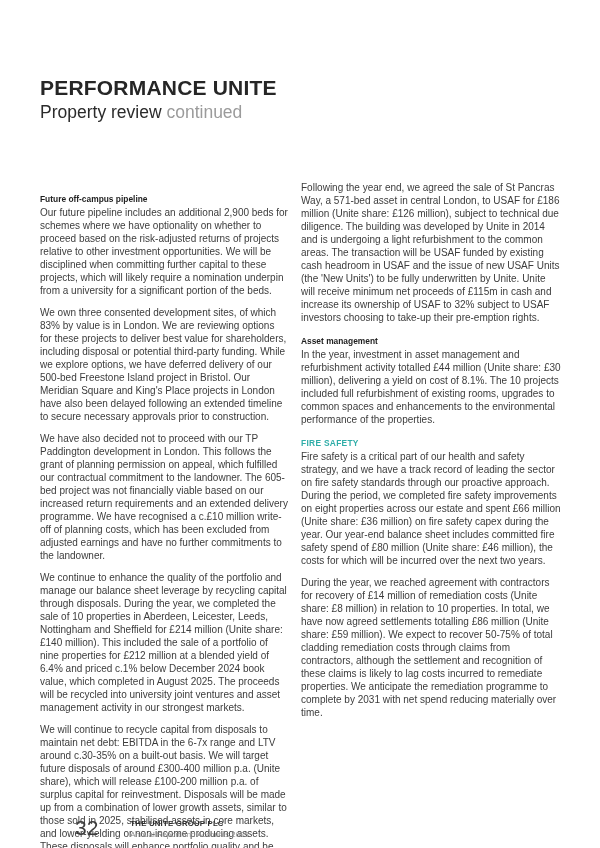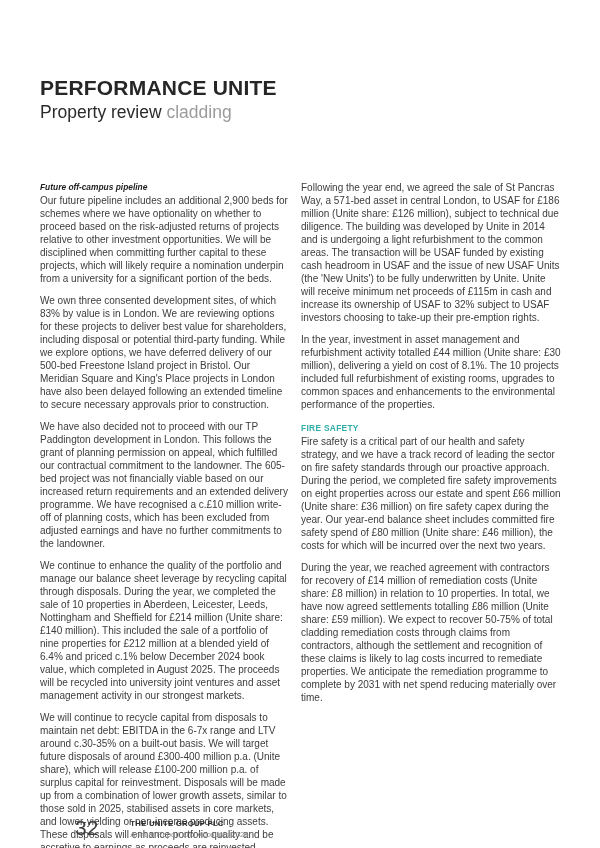--- a/index.html
+++ b/index.html
@@ -53,21 +53,21 @@
   .b-para {
     font-size: 10px; line-height: 13px;
     margin: 0 0 9px 0; color: #3c3c3c;
     text-align: left;
   }
   .b-heading {
     font-size: 8.4px; line-height: 13px;
     font-weight: bold; color: #1e1e1e;
     margin: 11px 0 0 0;
   }
-  .b-heading.first { margin-top: 0; font-style: italic; }
+  .b-heading.first { margin-top: 12px; }
   .b-accent {
     font-size: 8.4px; line-height: 13px;
     font-weight: bold;
     color: var(--accent-teal, #2fada8);
     letter-spacing: 0.3px;
     margin: 11px 0 0 0;
   }
 
   
   .footer {
@@ -88,36 +88,37 @@
     font-size: 7.8px; color: #8c8c8c; margin-top: 2px;
   }
 </style>
 </head>
 <body>
 
 <div class="page">
 
   <div class="h1">PERFORMANCE UNITE</div>
   <div class="h2">
-    <span>Property review</span><span class="suffix"> cladding</span>
+    <span>Property review</span><span class="suffix"> continued</span>
   </div>
 
   <div class="columns">
 
     <div class="col col-left">
       <div class="b-heading first">Future off-campus pipeline</div>
       <p class="b-para">Our future pipeline includes an additional 2,900 beds for schemes where we have optionality on whether to proceed based on the risk-adjusted returns of projects relative to other investment opportunities. We will be disciplined when committing further capital to these projects, which will likely require a nomination underpin from a university for a significant portion of the beds.</p>
       <p class="b-para">We own three consented development sites, of which 83% by value is in London. We are reviewing options for these projects to deliver best value for shareholders, including disposal or potential third-party funding. While we explore options, we have deferred delivery of our 500-bed Freestone Island project in Bristol. Our Meridian Square and King's Place projects in London have also been delayed following an extended timeline to secure necessary approvals prior to construction.</p>
       <p class="b-para">We have also decided not to proceed with our TP Paddington development in London. This follows the grant of planning permission on appeal, which fulfilled our contractual commitment to the landowner. The 605-bed project was not financially viable based on our increased return requirements and an extended delivery programme. We have recognised a c.£10 million write-off of planning costs, which has been excluded from adjusted earnings and have no further commitments to the landowner.</p>
       <p class="b-para">We continue to enhance the quality of the portfolio and manage our balance sheet leverage by recycling capital through disposals. During the year, we completed the sale of 10 properties in Aberdeen, Leicester, Leeds, Nottingham and Sheffield for £214 million (Unite share: £140 million). This included the sale of a portfolio of nine properties for £212 million at a blended yield of 6.4% and priced c.1% below December 2024 book value, which completed in August 2025. The proceeds will be recycled into university joint ventures and asset management activity in our strongest markets.</p>
       <p class="b-para">We will continue to recycle capital from disposals to maintain net debt: EBITDA in the 6-7x range and LTV around c.30-35% on a built-out basis. We will target future disposals of around £300-400 million p.a. (Unite share), which will release £100-200 million p.a. of surplus capital for reinvestment. Disposals will be made up from a combination of lower growth assets, similar to those sold in 2025, stabilised assets in core markets, and lower-yielding or non-income producing assets. These disposals will enhance portfolio quality and be accretive to earnings as proceeds are reinvested.</p>
     </div>
 
     <div class="col col-right">
       <p class="b-para">Following the year end, we agreed the sale of St Pancras Way, a 571-bed asset in central London, to USAF for £186 million (Unite share: £126 million), subject to technical due diligence. The building was developed by Unite in 2014 and is undergoing a light refurbishment to the common areas. The transaction will be USAF funded by existing cash headroom in USAF and the issue of new USAF Units (the 'New Units') to be fully underwritten by Unite. Unite will receive minimum net proceeds of £115m in cash and increase its ownership of USAF to 32% subject to USAF investors choosing to take-up their pre-emption rights.</p>
+      <div class="b-heading">Asset management</div>
       <p class="b-para">In the year, investment in asset management and refurbishment activity totalled £44 million (Unite share: £30 million), delivering a yield on cost of 8.1%. The 10 projects included full refurbishment of existing rooms, upgrades to common spaces and enhancements to the environmental performance of the properties.</p>
       <div class="b-accent">FIRE SAFETY</div>
       <p class="b-para">Fire safety is a critical part of our health and safety strategy, and we have a track record of leading the sector on fire safety standards through our proactive approach. During the period, we completed fire safety improvements on eight properties across our estate and spent £66 million (Unite share: £36 million) on fire safety capex during the year. Our year-end balance sheet includes committed fire safety spend of £80 million (Unite share: £46 million), the costs for which will be incurred over the next two years.</p>
       <p class="b-para">During the year, we reached agreement with contractors for recovery of £14 million of remediation costs (Unite share: £8 million) in relation to 10 properties. In total, we have now agreed settlements totalling £86 million (Unite share: £59 million). We expect to recover 50-75% of total cladding remediation costs through claims from contractors, although the settlement and recognition of these claims is likely to lag costs incurred to remediate properties. We anticipate the remediation programme to complete by 2031 with net spend reducing materially over time.</p>
     </div>
 
   </div>
 
   <div class="footer">
     <div class="page-num">32</div>

